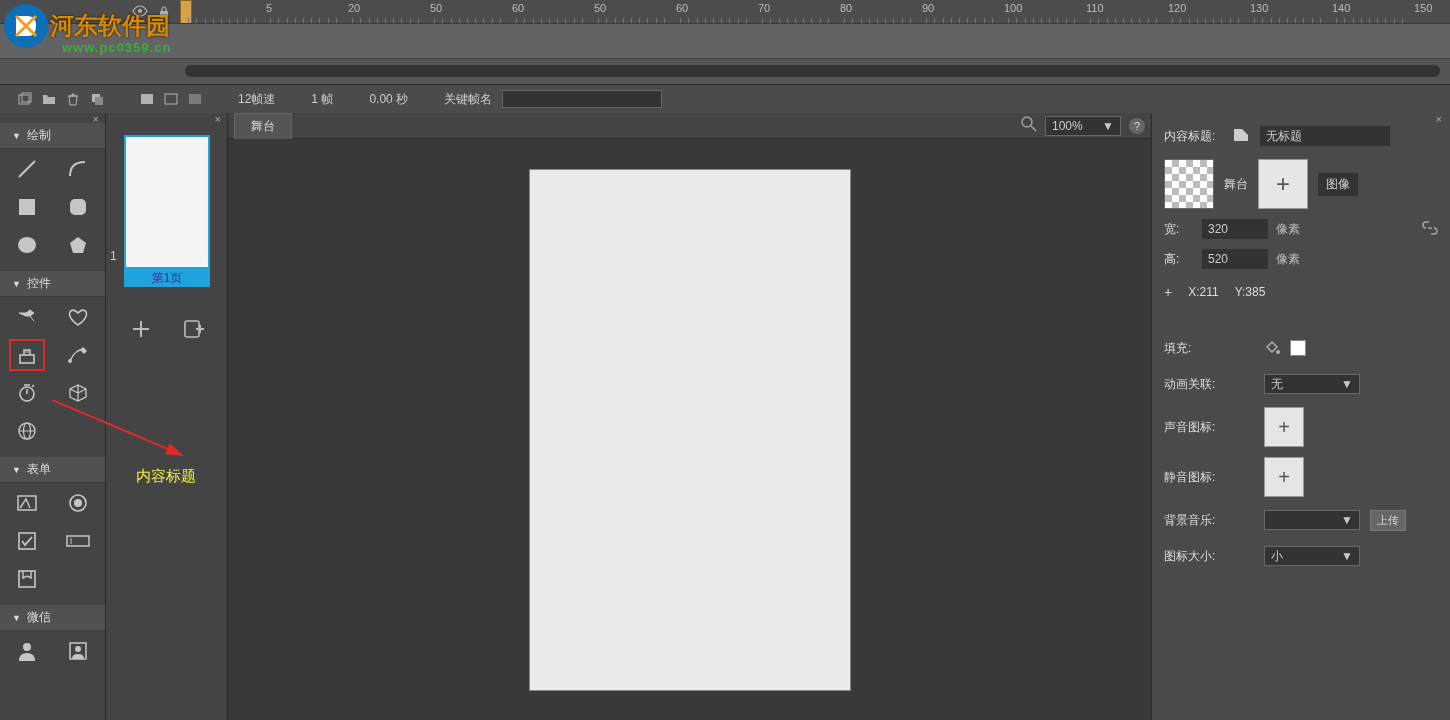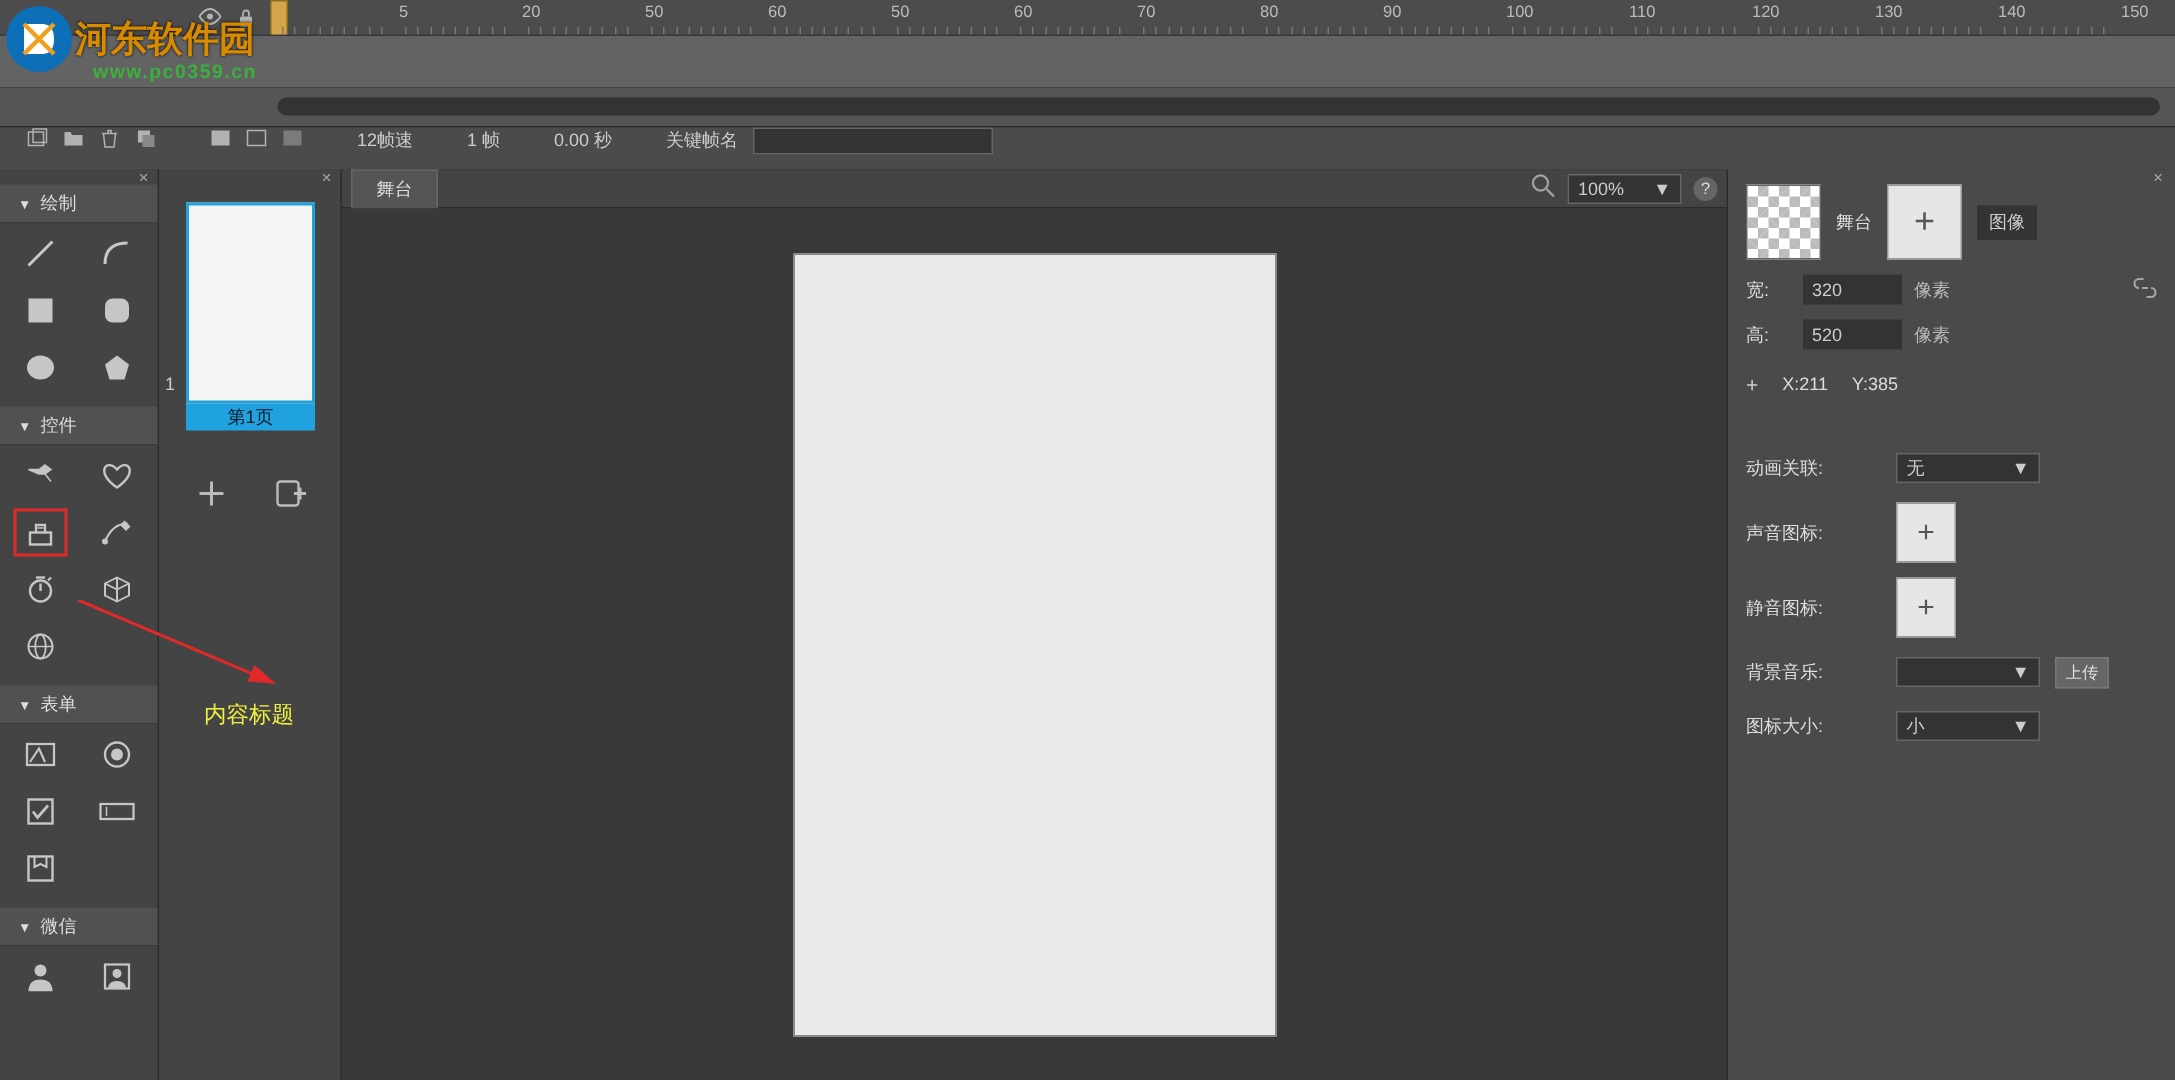--- a/index.html
+++ b/index.html
@@ -19,41 +19,41 @@
 .tick { position: absolute; top: 0; }
 .tick .label { position: absolute; top: 2px; left: 4px; font-size: 11px; color: #bbb; }
 .ruler-minor { position: absolute; bottom: 0; width: 1px; height: 5px; background: #777; }
 .ruler-playhead { position: absolute; top: 0; left: 0; width: 12px; height: 24px; background: #d4a44a; border: 1px solid #8c6820; border-radius: 0 0 2px 2px; }
 .ruler-playhead::after { content: ''; position: absolute; left: 50%; top: 0; transform: translateX(-50%); width: 2px; height: 250px; background: rgba(212,164,74,0.6); }
 
 .timeline-body { height: 36px; background: #636363; border-bottom: 1px solid #444; }
 .timeline-scroll { height: 25px; background: #555; position: relative; }
 .timeline-scroll .track { position: absolute; left: 185px; right: 10px; top: 6px; height: 12px; background: #333; border-radius: 6px; }
 
-.toolbar2 { height: 28px; background: #4b4b4b; display: flex; padding: 0 18px; gap: 10px; color: #ccc; font-size: 12px; }
+.toolbar2 { height: 28px; background: #4b4b4b; display: flex; align-items: center; padding: 0 18px; gap: 10px; color: #ccc; font-size: 12px; }
 .toolbar2 .iconbtn { width: 14px; height: 14px; opacity: 0.8; }
 .toolbar2 .sep { width: 16px; }
 .keyframe-input { width: 160px; height: 18px; background: #333; border: 1px solid #666; outline: none; color: #ccc; padding: 0 4px; font-size: 11px; }
 
 .main { display: flex; height: calc(720px - 85px - 28px); }
 .left-tools { width: 106px; background: #444; border-right: 1px solid #2a2a2a; display: flex; flex-direction: column; position: relative; }
 .left-tools .close-x { position: absolute; right: 6px; top: 0; font-size: 11px; color: #aaa; }
 .section-head { height: 26px; display: flex; align-items: center; padding: 0 12px; background: #515151; color: #ddd; font-size: 12px; border-bottom: 1px solid #3a3a3a; }
 .section-head .tri { margin-right: 6px; font-size: 9px; }
 .tool-grid { padding: 8px 8px 14px 8px; display: grid; grid-template-columns: 1fr 1fr; gap: 14px 14px; justify-items: center; }
 .tool-cell { width: 28px; height: 24px; display: flex; align-items: center; justify-content: center; color: #ddd; }
 .tool-cell svg { opacity: 0.85; }
 .tool-cell.sel { outline: 2px solid #e02a2a; outline-offset: 2px; }
 
 .page-panel { width: 122px; background: #444; border-right: 1px solid #2a2a2a; position: relative; }
 .page-panel .close-x { position: absolute; right: 6px; top: 0; font-size: 11px; color: #aaa; }
 .page-thumb-wrap { margin: 22px 12px 0 18px; position: relative; }
 .page-thumb { width: 86px; height: 134px; background: #f4f4f4; border: 2px solid #1fa2dd; }
 .page-num { position: absolute; left: -14px; bottom: 6px; color: #ccc; }
-.page-label { width: 86px; margin: 0 12px 0 18px; height: 18px; background: #1fa2dd; color: #0f172a; text-align: center; line-height: 18px; font-size: 12px; }
+.page-label { width: 86px; margin: 0 12px 0 18px; height: 18px; background: #1fa2dd; color: #4c1d95; text-align: center; line-height: 18px; font-size: 12px; }
 .page-actions { display: flex; gap: 24px; justify-content: center; margin-top: 28px; }
 .page-actions .act { width: 28px; height: 28px; display: flex; align-items: center; justify-content: center; color: #bbb; }
 
 .stage-area { flex: 1; background: #393939; display: flex; flex-direction: column; border-right: 1px solid #2a2a2a; }
 .stage-tabs { height: 26px; background: #444; display: flex; align-items: center; padding: 0 6px; gap: 0; border-bottom: 1px solid #2a2a2a; }
 .stage-tab { padding: 4px 16px; background: #555; color: #ddd; border: 1px solid #666; border-bottom: none; font-size: 12px; }
 .stage-tabs .zoombox { margin-left: auto; display: flex; align-items: center; gap: 8px; }
 .zoombox .search-ic { opacity: 0.8; }
 .zoom-select { background: #333; border: 1px solid #666; color: #ccc; height: 20px; width: 76px; display: flex; align-items: center; justify-content: space-between; padding: 0 6px; font-size: 12px; }
 .help-ic { width: 16px; height: 16px; border-radius: 50%; background: #666; display: flex; align-items: center; justify-content: center; font-size: 11px; color: #ddd; }
@@ -534,20 +534,27 @@
       </div>
     </div>
     <div class="stage-canvas">
       <div class="canvas-rect"></div>
     </div>
   </div>
 
   <div class="right-panel">
     <span class="close-x">×</span>
     <div class="rp-body">
+      <div class="prop-row">
+        <span class="lbl">内容标题:</span>
+        <span><svg width="18" height="16">
+              <path d="M2 14 L2 2 L10 2 L16 8 L16 14 Z" fill="#ccc"></path>
+            </svg></span>
+        <input class="txt-input title-input" value="无标题" style="">
+      </div>
 
       <div class="stage-row">
         <div class="checker"></div>
         <span>舞台</span>
         <div class="add-box">+</div>
         <span class="img-lbl">图像</span>
       </div>
 
       <div class="dim-row">
         <span class="lbl">宽:</span>
@@ -569,20 +576,29 @@
 
       <div class="prop-row" style="gap:16px;">
         <span style="font-size:14px;color:#ccc;">+</span>
         <span>X:211</span>
         <span>Y:385</span>
       </div>
 
       <div style="height:10px"></div>
 
 
+      <div class="prop-row">
+        <span class="lbl">填充:</span>
+        <span style="width:22px"></span>
+        <span class="paint-ic"><svg width="16" height="16">
+              <path d="M3 8 L8 3 L13 8 L8 13 Z" fill="none" stroke="#ccc" stroke-width="1.4"></path>
+              <circle cx="14" cy="13" r="2" fill="#ccc"></circle>
+            </svg></span>
+        <span class="swatch"></span>
+      </div>
 
       <div class="prop-row">
         <span class="lbl">动画关联:</span>
         <span style="width:22px"></span>
         <div class="select-box">
             <span>无</span>
             <span>▼</span>
           </div>
       </div>
 

